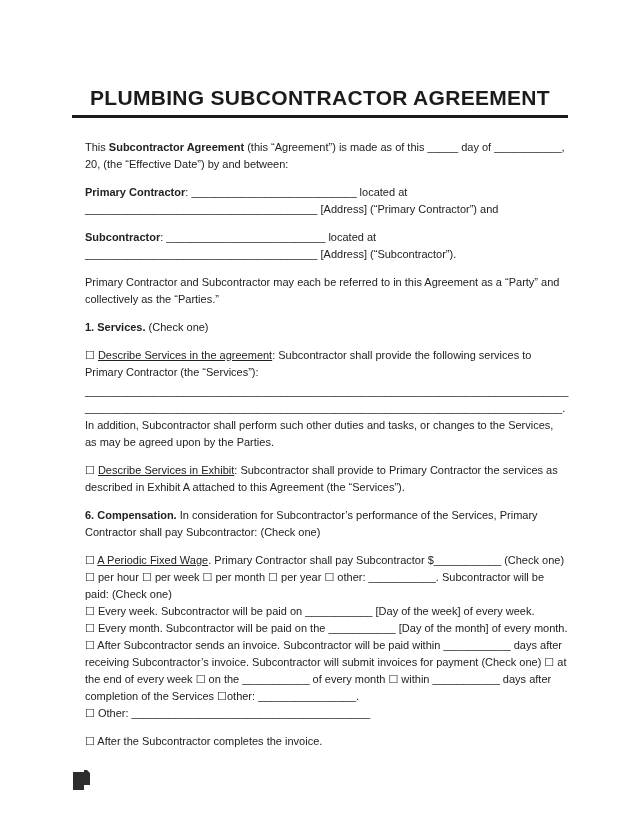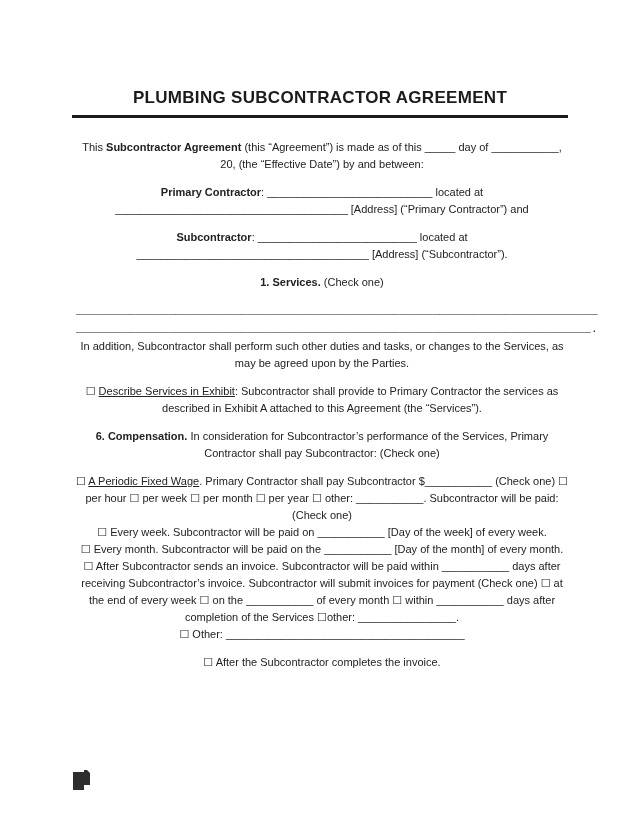--- a/index.html
+++ b/index.html
@@ -16,35 +16,35 @@
     overflow:hidden;
   }
   .title-wrap{
     margin-top:86px;
     padding-bottom:5px;
     border-bottom:3px solid #1b1b1b;
     text-align:center;
   }
   .doc-title{
     margin:0;
-    font-size:17px;
+    font-size:21px;
     line-height:24px;
     font-weight:bold;
     letter-spacing:0.3px;
     color:#1b1b1b;
     white-space:nowrap;
   }
   .doc-body{margin-top:21px;}
-  .doc-body p.block{margin:0 0 11px 4px;text-align:center;}
+  .doc-body p.block{margin:0 0 11px 13px;}
   .doc-body p.block.mb0{margin-bottom:0;}
   .doc-body p.block.mb2{margin-bottom:2px;}
   .doc-body b{font-weight:bold;}
   .doc-body u{text-decoration:underline;text-underline-offset:1px;}
   .seg-checkbox{font-size:11px;}
-  .fill-line{letter-spacing:0;font-family:Liberation Mono, monospace;}
+  .fill-line{letter-spacing:0;}
   
   .logo{position:absolute;left:73px;top:770px;width:18px;height:20px;}
   .logo .logo-back{
     position:absolute;left:9px;top:0;width:8px;height:15px;
     background:#2e2e2e;border-left:2px solid #ffffff;box-sizing:border-box;
   }
   .logo .logo-back::after{
     content:"";position:absolute;right:0;top:0;
     width:0;height:0;
     border-top:3px solid #ffffff;border-left:3px solid transparent;
@@ -59,21 +59,23 @@
 
 <div class="page">
   <div class="title-wrap">
     <h1 class="doc-title">PLUMBING SUBCONTRACTOR AGREEMENT</h1>
   </div>
 
   <div class="doc-body">
       <p class="block"><span>This </span><b>Subcontractor Agreement</b><span> (this “Agreement”) is made as of this _____ day of ___________, 20, (the “Effective Date”) by and between:</span></p>
       <p class="block"><b>Primary Contractor</b><span>: ___________________________ located at ______________________________________ [Address] (“Primary Contractor”) and</span></p>
       <p class="block"><b>Subcontractor</b><span>: __________________________ located at ______________________________________ [Address] (“Subcontractor”).</span></p>
+      <p class="block"><span>Primary Contractor and Subcontractor may each be referred to in this Agreement as a “Party” and collectively as the “Parties.”</span></p>
       <p class="block"><b>1. Services.</b><span> (Check one)</span></p>
+      <p class="block mb2"><span class="seg-checkbox">☐ </span><u>Describe Services in the agreement</u><span>: Subcontractor shall provide the following services to Primary Contractor (the “Services”):</span></p>
       <p class="block mb0"><span class="fill-line">_______________________________________________________________________________</span><br><span class="fill-line">______________________________________________________________________________.</span></p>
       <p class="block"><span>In addition, Subcontractor shall perform such other duties and tasks, or changes to the Services, as may be agreed upon by the Parties.</span></p>
       <p class="block"><span class="seg-checkbox">☐ </span><u>Describe Services in Exhibit</u><span>: Subcontractor shall provide to Primary Contractor the services as described in Exhibit A attached to this Agreement (the “Services”).</span></p>
       <p class="block"><b>6. Compensation.</b><span> In consideration for Subcontractor’s performance of the Services, Primary Contractor shall pay Subcontractor: (Check one)</span></p>
       <p class="block mb0"><span class="seg-checkbox">☐ </span><u>A Periodic Fixed Wage</u><span>. Primary Contractor shall pay Subcontractor $___________ (Check one) </span><span class="seg-checkbox">☐ </span><span>per hour </span><span class="seg-checkbox">☐ </span><span>per week </span><span class="seg-checkbox">☐ </span><span>per month </span><span class="seg-checkbox">☐ </span><span>per year </span><span class="seg-checkbox">☐ </span><span>other: ___________. Subcontractor will be paid: (Check one)</span></p>
       <p class="block mb0"><span class="seg-checkbox">☐ </span><span>Every week. Subcontractor will be paid on ___________ [Day of the week] of every week.</span></p>
       <p class="block mb0"><span class="seg-checkbox">☐ </span><span>Every month. Subcontractor will be paid on the ___________ [Day of the month] of every month.</span></p>
       <p class="block mb0"><span class="seg-checkbox">☐ </span><span>After Subcontractor sends an invoice. Subcontractor will be paid within ___________ days after receiving Subcontractor’s invoice. Subcontractor will submit invoices for payment (Check one) </span><span class="seg-checkbox">☐ </span><span>at the end of every week </span><span class="seg-checkbox">☐ </span><span>on the ___________ of every month </span><span class="seg-checkbox">☐ </span><span>within ___________ days after completion of the Services </span><span class="seg-checkbox">☐</span><span>other: ________________.</span></p>
       <p class="block"><span class="seg-checkbox">☐ </span><span>Other: _______________________________________</span></p>
       <p class="block"><span class="seg-checkbox">☐ </span><span>After the Subcontractor completes the invoice.</span></p>

